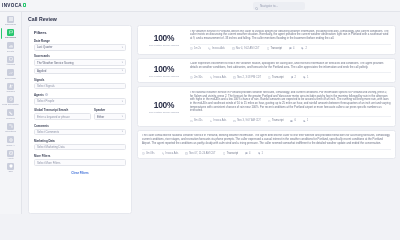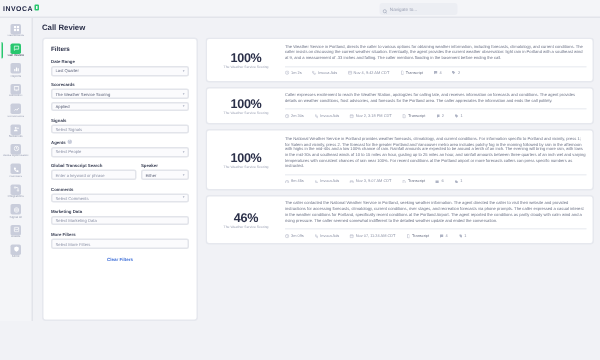--- a/index.html
+++ b/index.html
@@ -488,24 +488,20 @@
                   <svg width="2.8" height="2.8" viewBox="0 0 16 16" fill="#aeb3c4">
                       <path d="M2 2h6l6 6-6 6-6-6z"></path>
                     </svg>
                   <span>1</span>
                 </span>
               </div>
             </div>
           </div>
 
           <div class="call-card">
-            <div class="score">
-              <div class="score-val">46%</div>
-              <div class="score-label">The Weather Service Scoring</div>
-            </div>
             <div class="call-main">
               <div class="summary">The caller contacted the National Weather Service in Portland, seeking weather information. The agent directed the caller to visit their website and provided instructions for accessing forecasts, climatology, current conditions, river stages, and recreation forecasts via phone prompts. The caller expressed a casual interest in the weather conditions for Portland, specifically recent conditions at the Portland Airport. The agent reported the conditions as partly cloudy with calm wind and a rising pressure. The caller seemed somewhat indifferent to the detailed weather update and ended the conversation.</div>
               <div class="meta">
                 <span class="meta-item">
                   <svg width="2.8" height="2.8" viewBox="0 0 16 16" fill="none" stroke="#aeb3c4" stroke-width="2">
                       <circle cx="8" cy="8" r="6.5"></circle>
                       <path d="M8 4.5V8l2.5 1.5"></path>
                     </svg>
                   <span>3m 09s</span>
                 </span>

